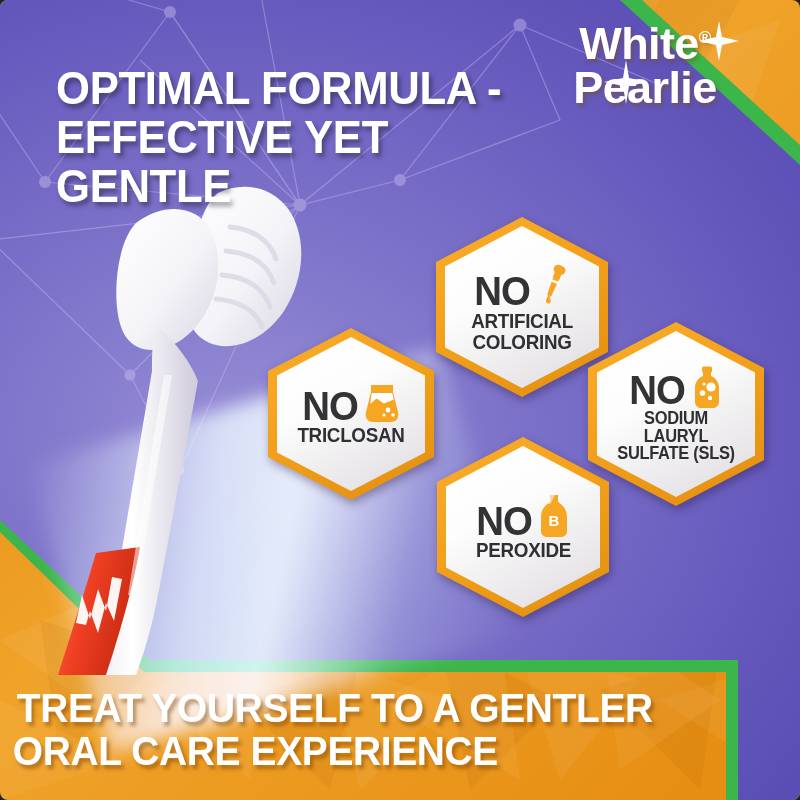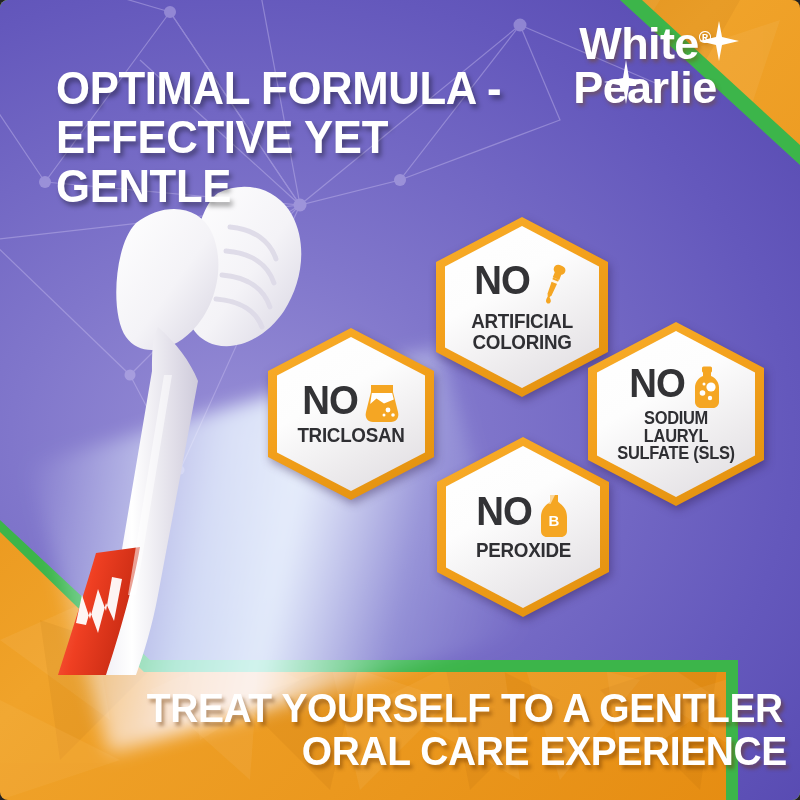--- a/index.html
+++ b/index.html
@@ -90,21 +90,21 @@
     clip-path:polygon(50% 0%,100% 25%,100% 75%,50% 100%,0% 75%,0% 25%);
     display:flex;align-items:center;justify-content:center;
   }
   .hex-inner{
     width:calc(100% - 18px);height:calc(100% - 18px);
     background:linear-gradient(150deg,#ffffff 0%,#fdfdfd 38%,#eceaec 72%,#dedbe0 100%);
     clip-path:polygon(50% 0%,100% 25%,100% 75%,50% 100%,0% 75%,0% 25%);
     display:flex;flex-direction:column;align-items:center;justify-content:center;
     box-sizing:border-box;padding:6px 10px;
   }
-  .hex-row{display:flex;align-items:flex-start;justify-content:center;gap:4px;}
+  .hex-row{display:flex;align-items:flex-end;justify-content:center;gap:4px;}
   .hex-no{
     color:#333336;font-weight:bold;font-size:40px;line-height:.92;
     letter-spacing:-1px;transform:scaleX(.96);
   }
   .hex-ico{display:block;}
   .hex-ico svg{display:block;}
   .hex-label{
     color:#2f2f33;font-weight:bold;font-size:20px;line-height:1.02;
     text-align:center;letter-spacing:-.3px;transform:scaleX(.94);
     margin-top:1px;white-space:pre-line;
@@ -113,21 +113,21 @@
 
   
   #hex-triclosan{left:268px;top:328px;width:166px;height:172px;}
   #hex-coloring {left:436px;top:217px;width:172px;height:180px;}
   #hex-peroxide {left:437px;top:437px;width:172px;height:180px;}
   #hex-sls      {left:588px;top:322px;width:176px;height:184px;}
 
   
   .banner{
     position:absolute;left:0;bottom:0;width:800px;height:140px;
-    display:flex;flex-direction:column;align-items:flex-end;justify-content:center;
+    display:flex;flex-direction:column;align-items:flex-start;justify-content:center;
   }
   .banner-line{
     color:#ffffff;font-weight:bold;font-size:41px;line-height:1.06;
     letter-spacing:-.4px;text-shadow:3px 4px 4px rgba(110,55,0,.45);
     transform:scaleX(.95);text-align:center;
   }
 </style>
 </head>
 <body>
 

